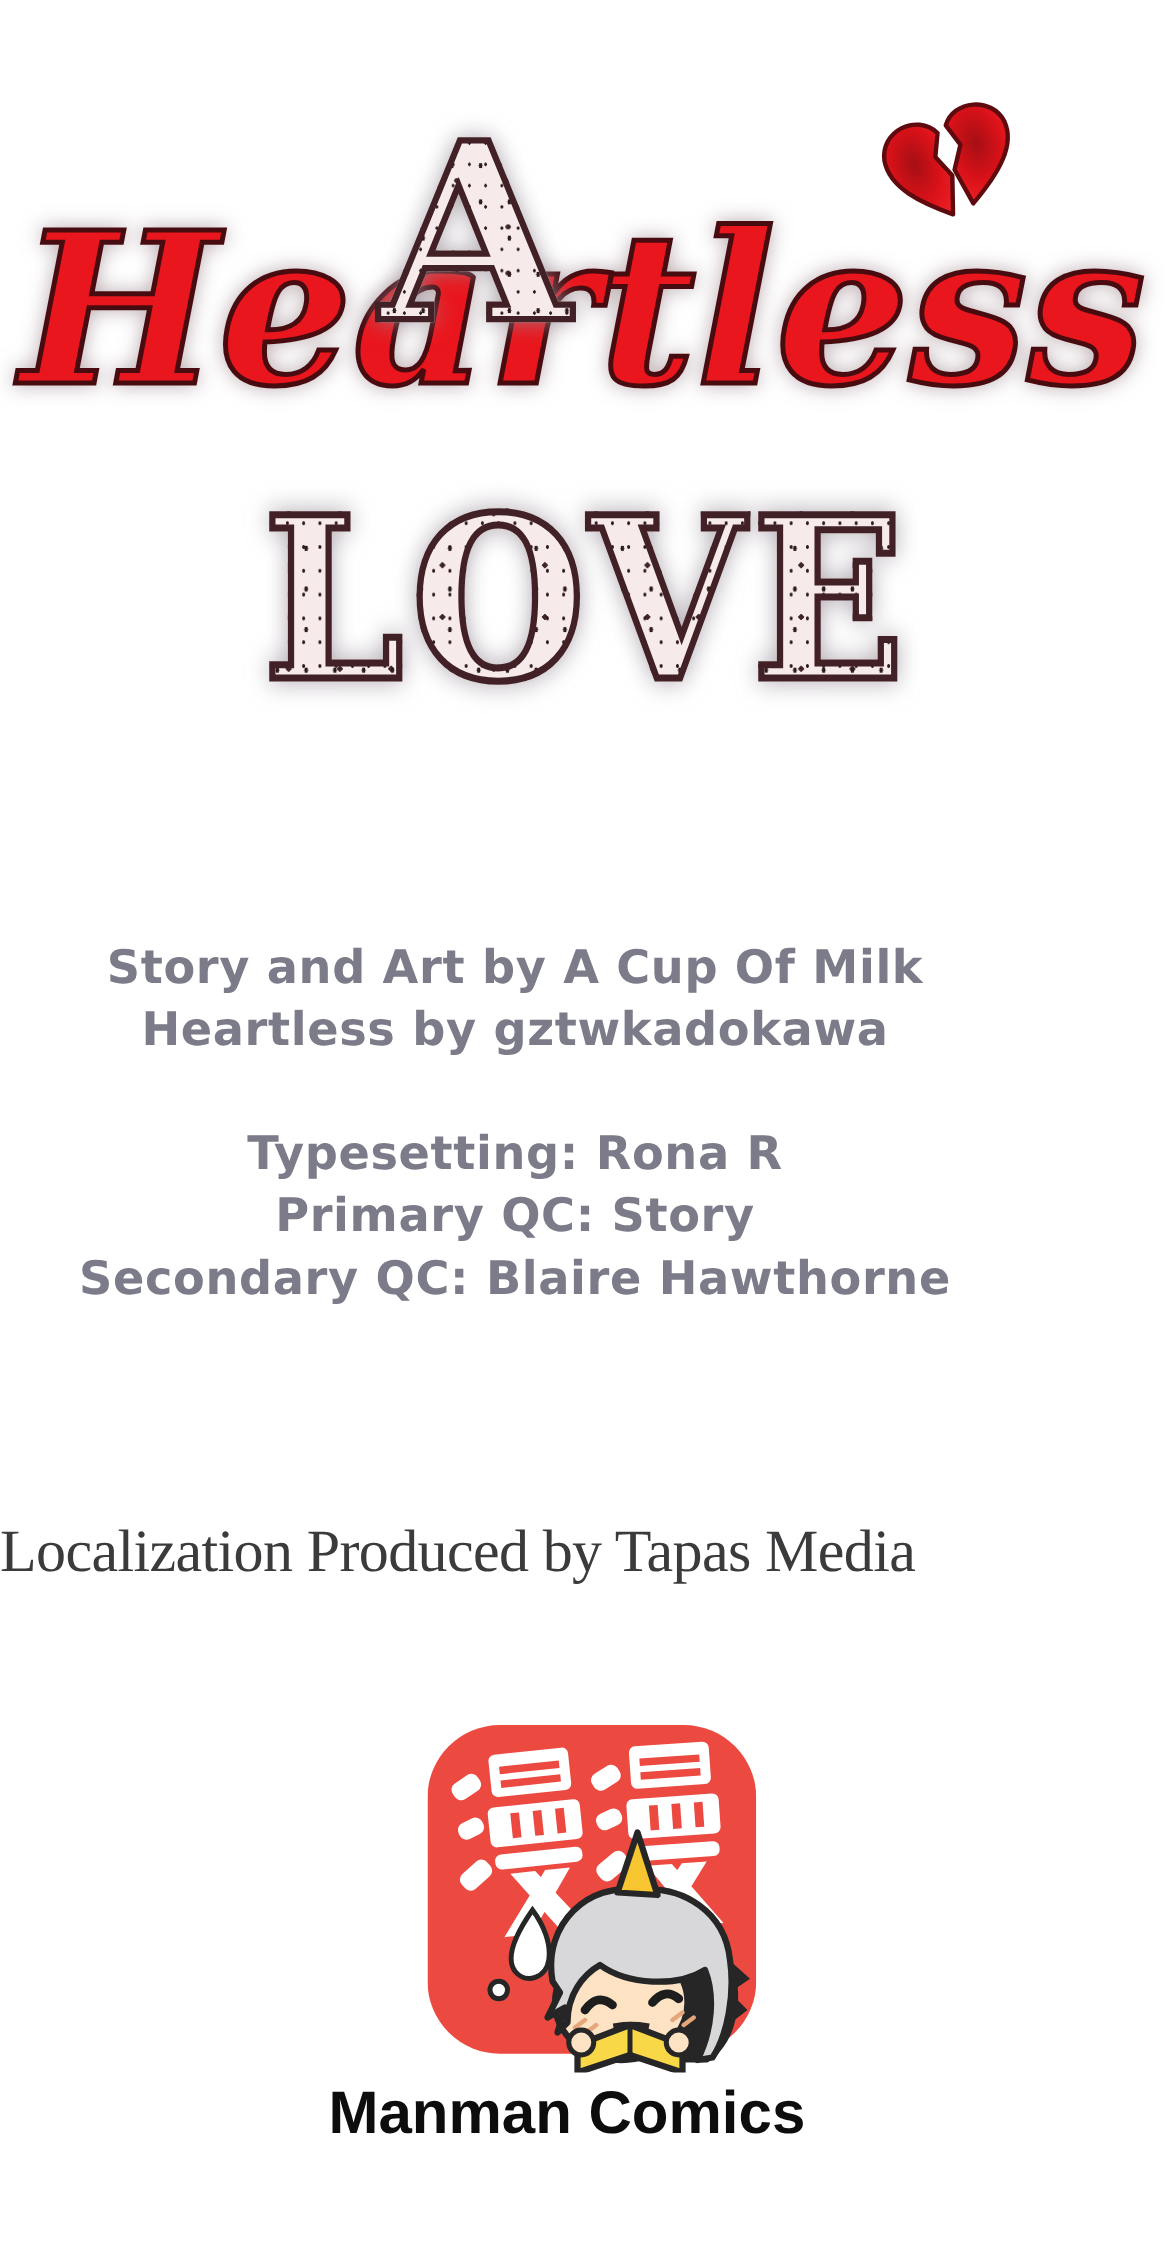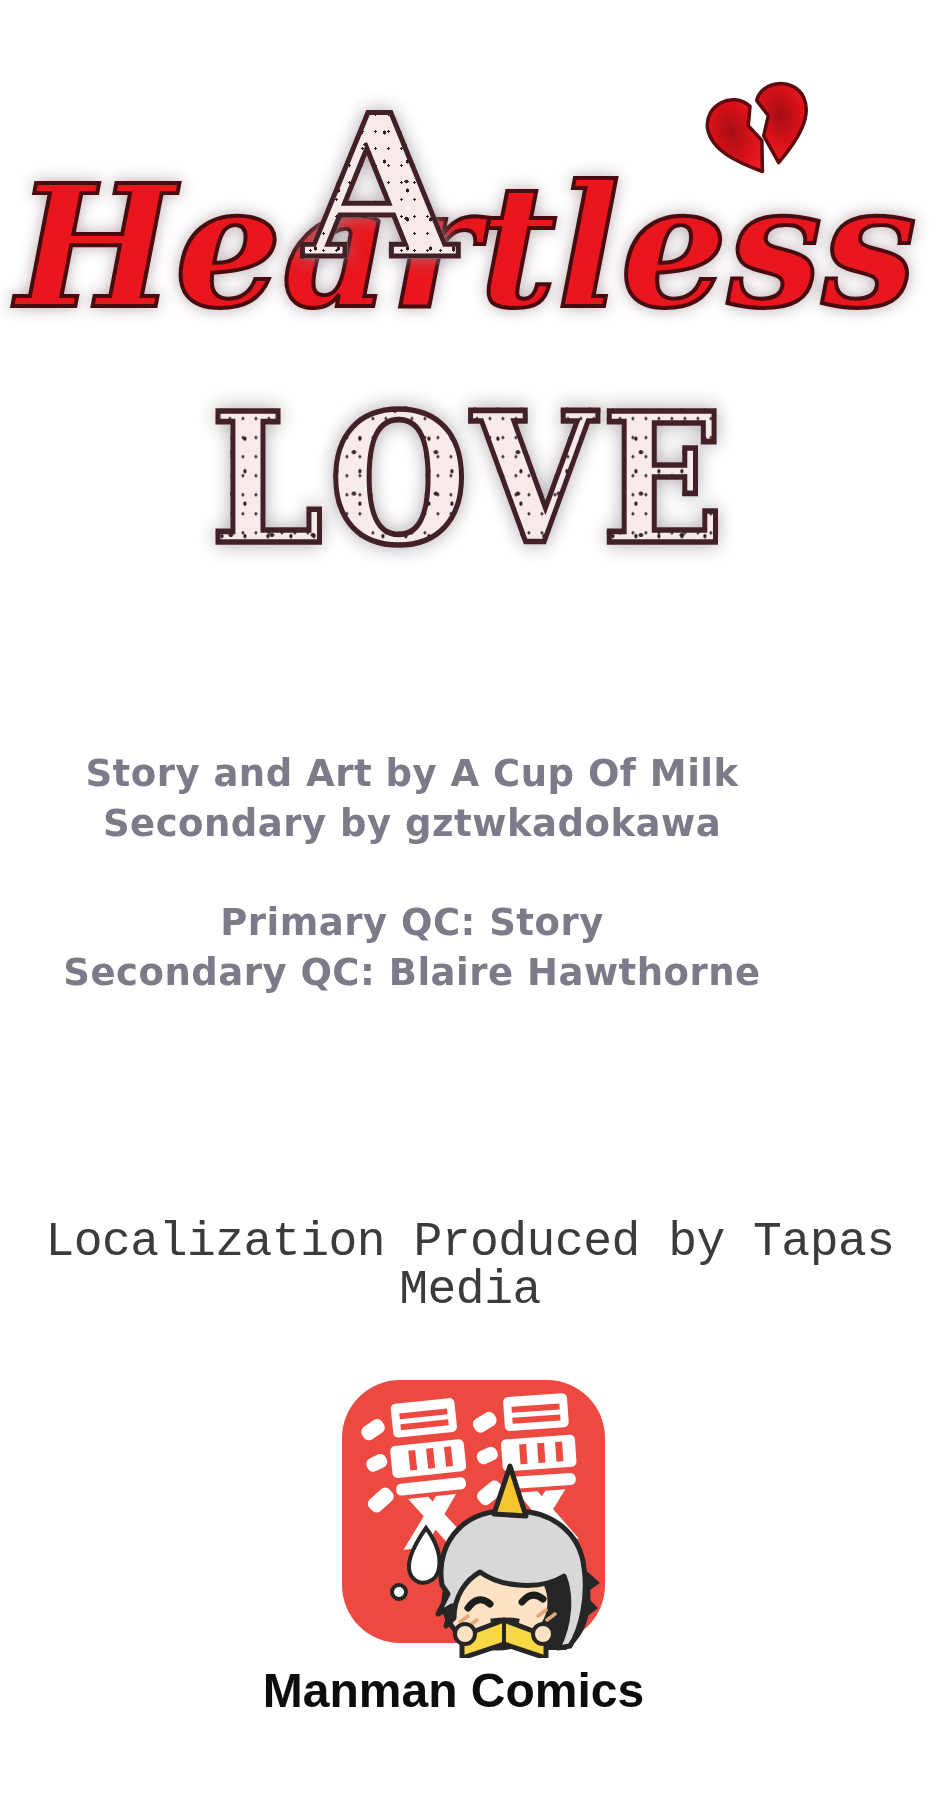--- a/index.html
+++ b/index.html
@@ -29,22 +29,22 @@
           font-family:"DejaVu Serif",serif;font-weight:700;font-size:160px;line-height:1;
           letter-spacing:6px;z-index:3;}
   .heart-svg{position:absolute;left:703px;top:80px;z-index:1;}
 
   
   .credits{position:absolute;top:749px;left:0;width:824px;text-align:center;
            color:#7b7b89;font-size:37px;line-height:50px;font-weight:600;letter-spacing:.5px;}
   .credits-gap{height:49px;}
 
   
-  .localization{position:absolute;top:1218px;left:0;width:940px;text-align:center;
-           font-family:Liberation Mono, monospace;font-size:48px;line-height:1;
+  .localization{position:absolute;top:1218px;left:0;width:940px;text-align:left;
+           font-family:Liberation Serif, serif;font-size:48px;line-height:1;
            letter-spacing:-.5px;color:#3b3b3d;}
 
   
   .app-icon{position:absolute;left:342px;top:1380px;}
   .app-label{position:absolute;top:1667px;left:0;width:907px;text-align:center;
            font-family:"Liberation Sans",sans-serif;font-weight:700;font-size:48px;
            line-height:1;color:#0d0d0d;}
 </style>
 </head>
 <body>
@@ -65,22 +65,23 @@
         <path d="M62,20 C73,2 104,8 108,30 C111,50 93,68 66,86 L59,56 L69,38 Z" fill="url(#hg)" stroke="#5e0a0e" stroke-width="3.5" stroke-linejoin="round"></path>
       </g>
     </svg>
     <div class="word-a tuscan">A</div>
     <div class="word-heartless">Heartless</div>
     <div class="word-love tuscan">LOVE</div>
   </div>
 
   <div class="credits">
     <div>Story and Art by A Cup Of Milk</div>
-    <div>Secondary by gztwkadokawa</div>
+    <div>Heartless by gztwkadokawa</div>
     <div class="credits-gap"></div>
+    <div>Typesetting: Rona R</div>
     <div>Primary QC: Story</div>
     <div>Secondary QC: Blaire Hawthorne</div>
   </div>
 
   <div class="localization">Localization Produced by Tapas Media</div>
 
   <svg class="app-icon" width="263" height="278" viewBox="0 0 263 278" role="img" aria-label="漫漫">
     <defs>
       <g id="man-glyph">
 

